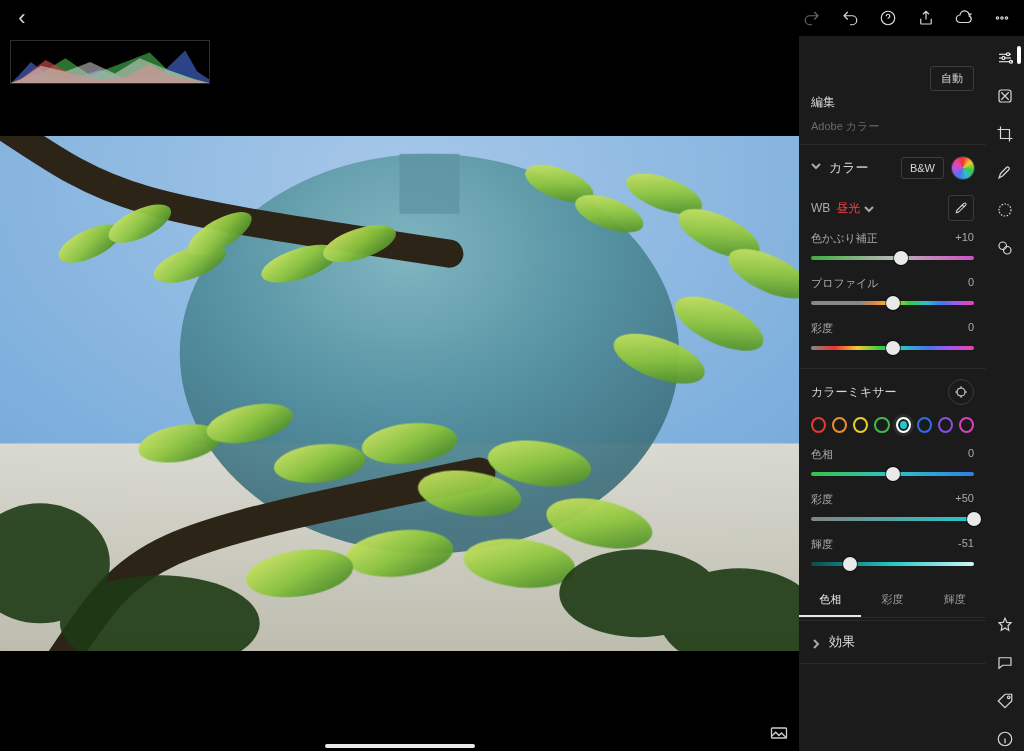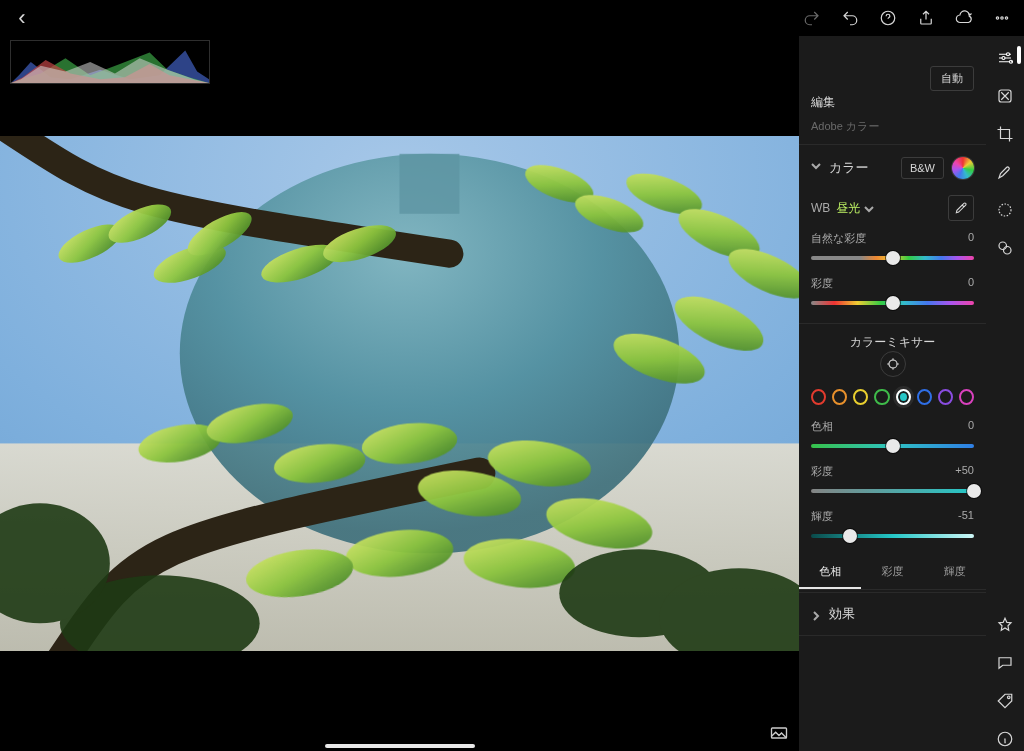--- a/index.html
+++ b/index.html
@@ -31,36 +31,36 @@
   .panel .short-btn { border:1px solid #3c3c3c; color:#d7d7d7; font-size:11px; padding:4px 10px; border-radius:3px; cursor:pointer; }
   .panel .subtle { color:#6a6a6a; font-size:11px; padding: 0 12px 10px 12px; }
   .panel .sub { font-size: 12px; margin-top: 48px; }
   .section { border-top: 1px solid #2a2a2a; padding: 2px 0; }
   .section-head { display:flex; align-items:center; gap:8px; padding:10px 12px; font-size:13px; cursor:pointer; }
   .section-head.hasright { justify-content:space-between; }
   .chev { width:10px; height:10px; }
   .chev svg { width:10px; height:10px; stroke:#aaa; fill:none; stroke-width:2; }
   .wb-row { display:flex; align-items:center; justify-content:space-between; padding:6px 12px 6px 12px; }
   .wb-row .left { display:flex; align-items:center; gap:6px; font-size:12px; color:#aaa; }
-  .wb-row .wb-val { color:#bef264; display:flex; align-items:center; gap:4px; }
+  .wb-row .wb-val { color:#ef4444; display:flex; align-items:center; gap:4px; }
   .picker { width:26px; height:26px; border:1px solid #3c3c3c; border-radius:3px; display:flex; align-items:center; justify-content:center; color:#d7d7d7;}
   .slider { padding: 4px 12px 6px 12px; }
   .slider .labels { display:flex; justify-content:space-between; font-size:11px; color:#aaa; margin-bottom:4px; }
   .slider .track-wrap { position:relative; height:16px; }
   .track { position:absolute; top:50%; left:0; right:0; height:4px; transform:translateY(-50%); border-radius:2px; }
   .thumb { position:absolute; top:50%; width:14px; height:14px; background:#e9e9e9; border-radius:50%; transform:translate(-50%,-50%); box-shadow:0 0 0 1px rgba(0,0,0,.6); }
   .grad-temp { background: linear-gradient(to right,#2d6cff,#b6b6b6,#ffd43a); }
   .grad-tint { background: linear-gradient(to right,#3fae3f,#b6b6b6,#d150c5); }
   .grad-vib  { background: linear-gradient(to right,#888,#888 30%,#e83,#ec3,#3c4,#3bc,#47e,#a5e,#e4a); }
   .grad-sat  { background: linear-gradient(to right,#888,#e33,#ec3,#3c4,#3bc,#47e,#a5e,#e4a);}
   .grad-hue-aqua { background: linear-gradient(to right,#37c24a,#2fc3c3,#2f7fe6);}
   .grad-sat-aqua { background: linear-gradient(to right,#848484,#24c7c7);}
   .grad-lum-aqua { background: linear-gradient(to right,#0a4a4a,#24c7c7,#cef7f7);}
 
-  .mixer-head { display:flex; justify-content:space-between; align-items:center; padding:10px 12px 8px 12px; font-size:12px; border-top:1px solid #2a2a2a; margin-top:6px;flex-direction:column; }
+  .mixer-head { display:flex; justify-content:space-between; align-items:center; padding:10px 12px 8px 12px; font-size:12px; border-top:1px solid #2a2a2a; margin-top:6px; }
   .target { width:26px; height:26px; border:1px solid #3c3c3c; border-radius:50%; display:flex; align-items:center; justify-content:center; color:#d7d7d7;}
   .swatches { display:flex; gap:6px; padding:4px 12px 10px 12px; }
   .sw { width:16px; height:16px; border-radius:50%; background:transparent; border:2.3px solid var(--c); cursor:pointer; }
   .sw.sel { border-color:#fff; background:var(--c); box-shadow:0 0 0 3px rgba(255,255,255,.07), inset 0 0 0 2px #1b1b1b; }
   .tabs3 { display:flex; border-bottom:1px solid #2a2a2a; margin:4px 0 0 0; }
   .tabs3 .t { flex:1; text-align:center; font-size:11px; color:#9a9a9a; padding:10px 0; cursor:pointer; }
   .tabs3 .t.active { color:#e6e6e6; box-shadow: inset 0 -2px 0 #e6e6e6; }
 
   .bw-wrap { display:flex; align-items:center; gap:8px;margin-left:14px; }
   .bw { border:1px solid #3c3c3c; padding:4px 8px; font-size:11px; border-radius:3px; color:#d7d7d7; }
@@ -241,21 +241,31 @@
           </span>
           <span class="picker">
             <svg viewBox="0 0 24 24" width="14" height="14" stroke="currentColor" fill="none" stroke-width="1.8">
                 <path d="M4 20l1-4 9-9 3 3-9 9-4 1zM14 7l3-3a2 2 0 113 3l-3 3"></path>
               </svg>
           </span>
         </div>
 
         <div class="slider">
           <div class="labels">
-              <span>自然な彩度</span>
+              <span>色かぶり補正</span>
+              <span>+10</span>
+            </div>
+          <div class="track-wrap">
+              <div class="track grad-tint"></div>
+              <div class="thumb" style="left: 55%;"></div>
+            </div>
+        </div>
+        <div class="slider">
+          <div class="labels">
+              <span>プロファイル</span>
               <span>0</span>
             </div>
           <div class="track-wrap">
               <div class="track grad-vib"></div>
               <div class="thumb" style="left: 50%;"></div>
             </div>
         </div>
         <div class="slider">
           <div class="labels">
               <span>彩度</span>

